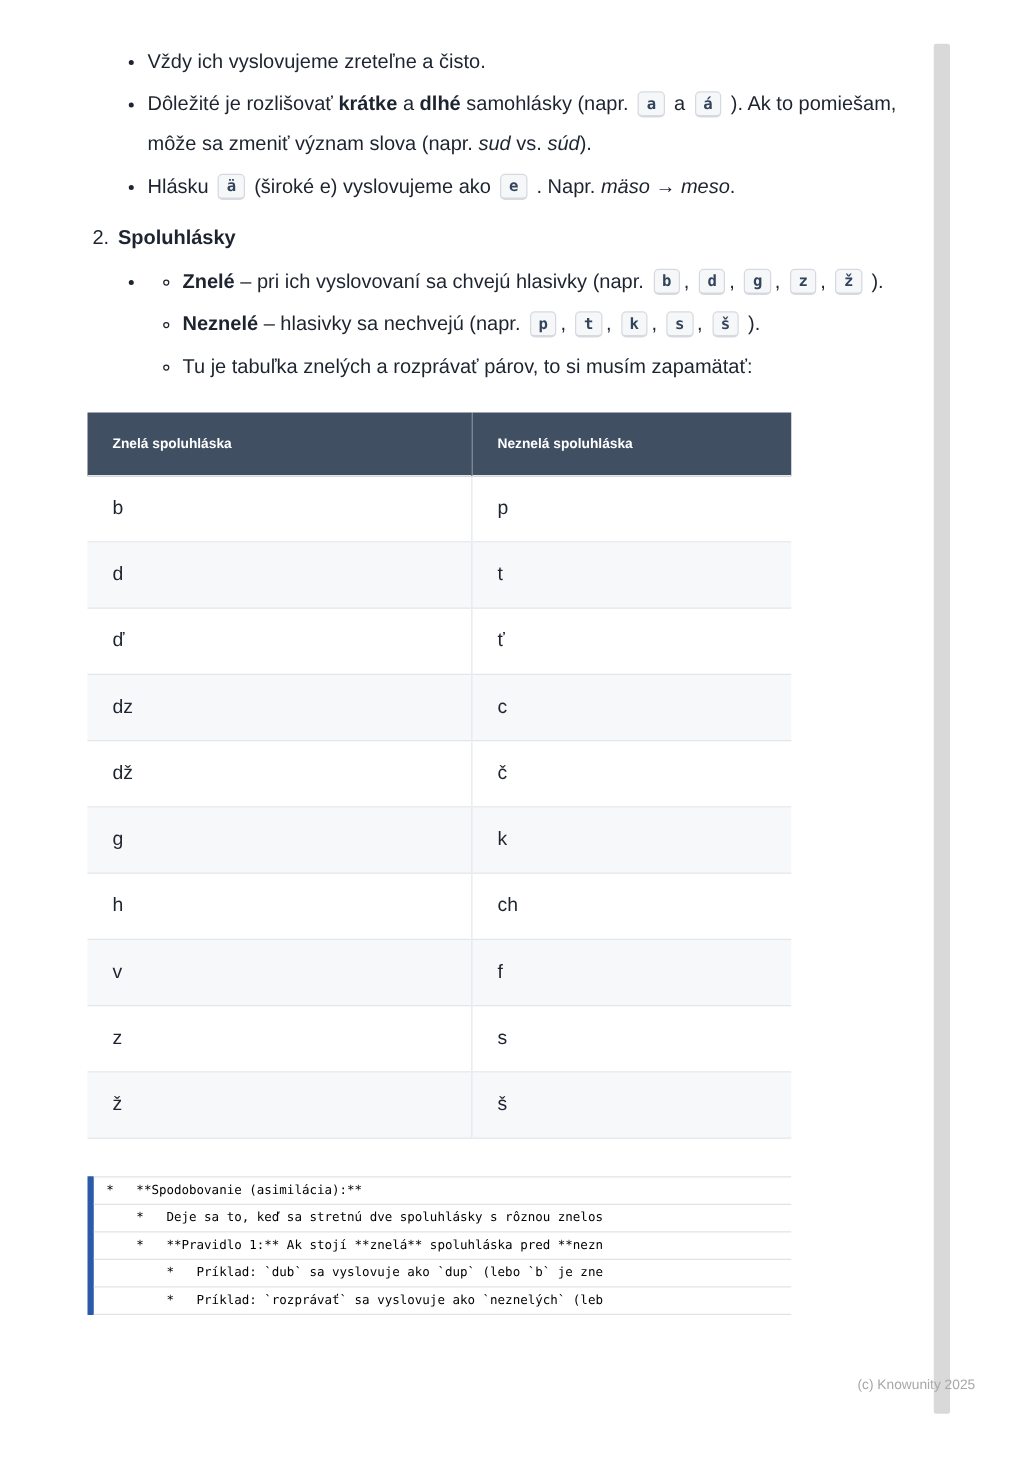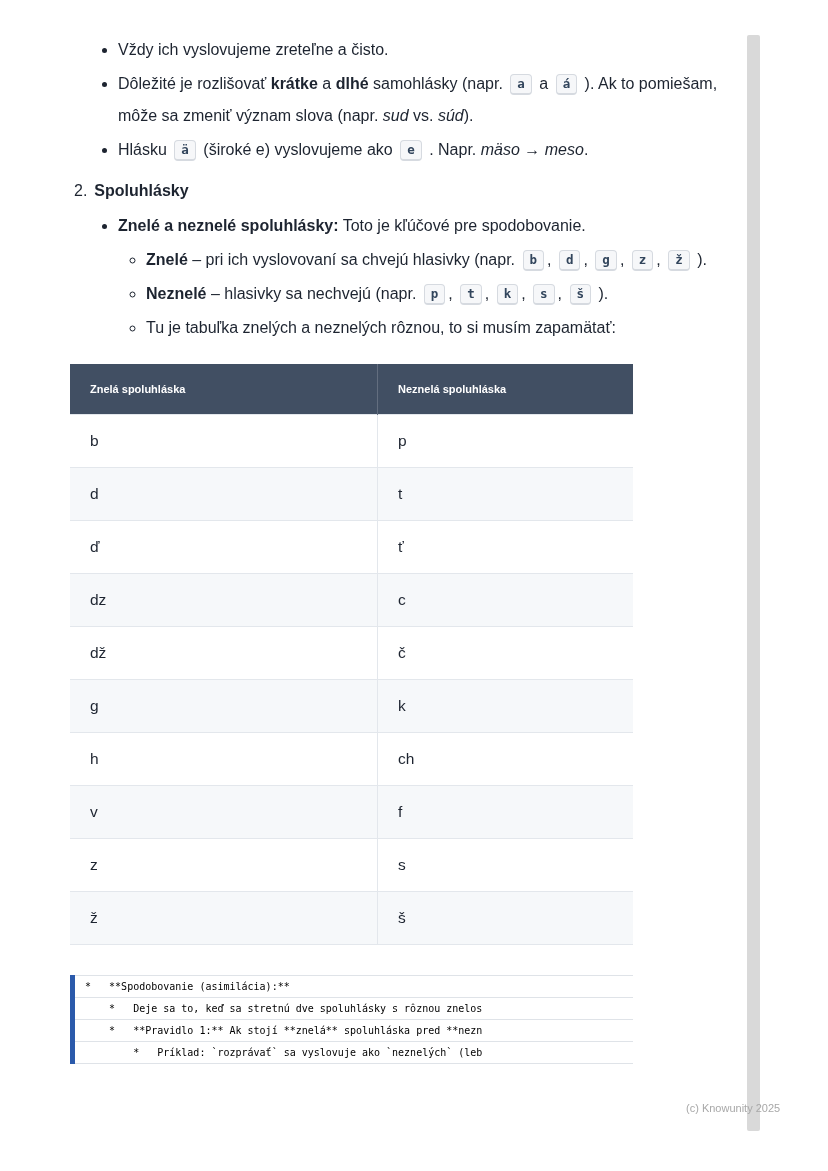--- a/index.html
+++ b/index.html
@@ -60,25 +60,24 @@
       <li>Dôležité je rozlišovať <strong>krátke</strong> a <strong>dlhé</strong> samohlásky (napr. <kbd class="key">a</kbd> a <kbd class="key">á</kbd> ). Ak to pomiešam, môže sa zmeniť význam slova (napr. <em>sud</em> vs. <em>súd</em>).</li>
       <li>Hlásku <kbd class="key">ä</kbd> (široké e) vyslovujeme ako <kbd class="key">e</kbd> . Napr. <em>mäso</em> → <em>meso</em>.</li>
     </ul>
 
     <div class="section-heading">
       <span class="num">2.</span><strong>Spoluhlásky</strong>
     </div>
 
     <ul class="list-l1">
       <li>
-        <span><strong>Znelé a neznelé spoluhlásky:</strong> Toto je kľúčové pre spodobovanie.</span>
         <ul class="list-l2">
           <li><strong>Znelé</strong> – pri ich vyslovovaní sa chvejú hlasivky (napr. <kbd class="key">b</kbd>, <kbd class="key">d</kbd>, <kbd class="key">g</kbd>, <kbd class="key">z</kbd>, <kbd class="key">ž</kbd> ).</li>
           <li><strong>Neznelé</strong> – hlasivky sa nechvejú (napr. <kbd class="key">p</kbd>, <kbd class="key">t</kbd>, <kbd class="key">k</kbd>, <kbd class="key">s</kbd>, <kbd class="key">š</kbd> ).</li>
-          <li>Tu je tabuľka znelých a neznelých rôznou, to si musím zapamätať:</li>
+          <li>Tu je tabuľka znelých a rozprávať párov, to si musím zapamätať:</li>
         </ul>
       </li>
     </ul>
 
     <table class="pairs-table">
       <thead>
         <tr>
           <th>Znelá spoluhláska</th>
           <th>Neznelá spoluhláska</th>
         </tr>
@@ -124,20 +123,21 @@
             <td>ž</td>
             <td>š</td>
           </tr>
         </tbody>
     </table>
 
     <div class="codeblock">
         <div class="code-line">*   **Spodobovanie (asimilácia):**</div>
         <div class="code-line">    *   Deje sa to, keď sa stretnú dve spoluhlásky s rôznou znelos</div>
         <div class="code-line">    *   **Pravidlo 1:** Ak stojí **znelá** spoluhláska pred **nezn</div>
+        <div class="code-line">        *   Príklad: `dub` sa vyslovuje ako `dup` (lebo `b` je zne</div>
         <div class="code-line">        *   Príklad: `rozprávať` sa vyslovuje ako `neznelých` (leb</div>
       </div>
 
   </main>
 
   <div class="scrollbar-thumb"></div>
   <div class="watermark">(c) Knowunity 2025</div>
 </div>
 
 </body></html>

